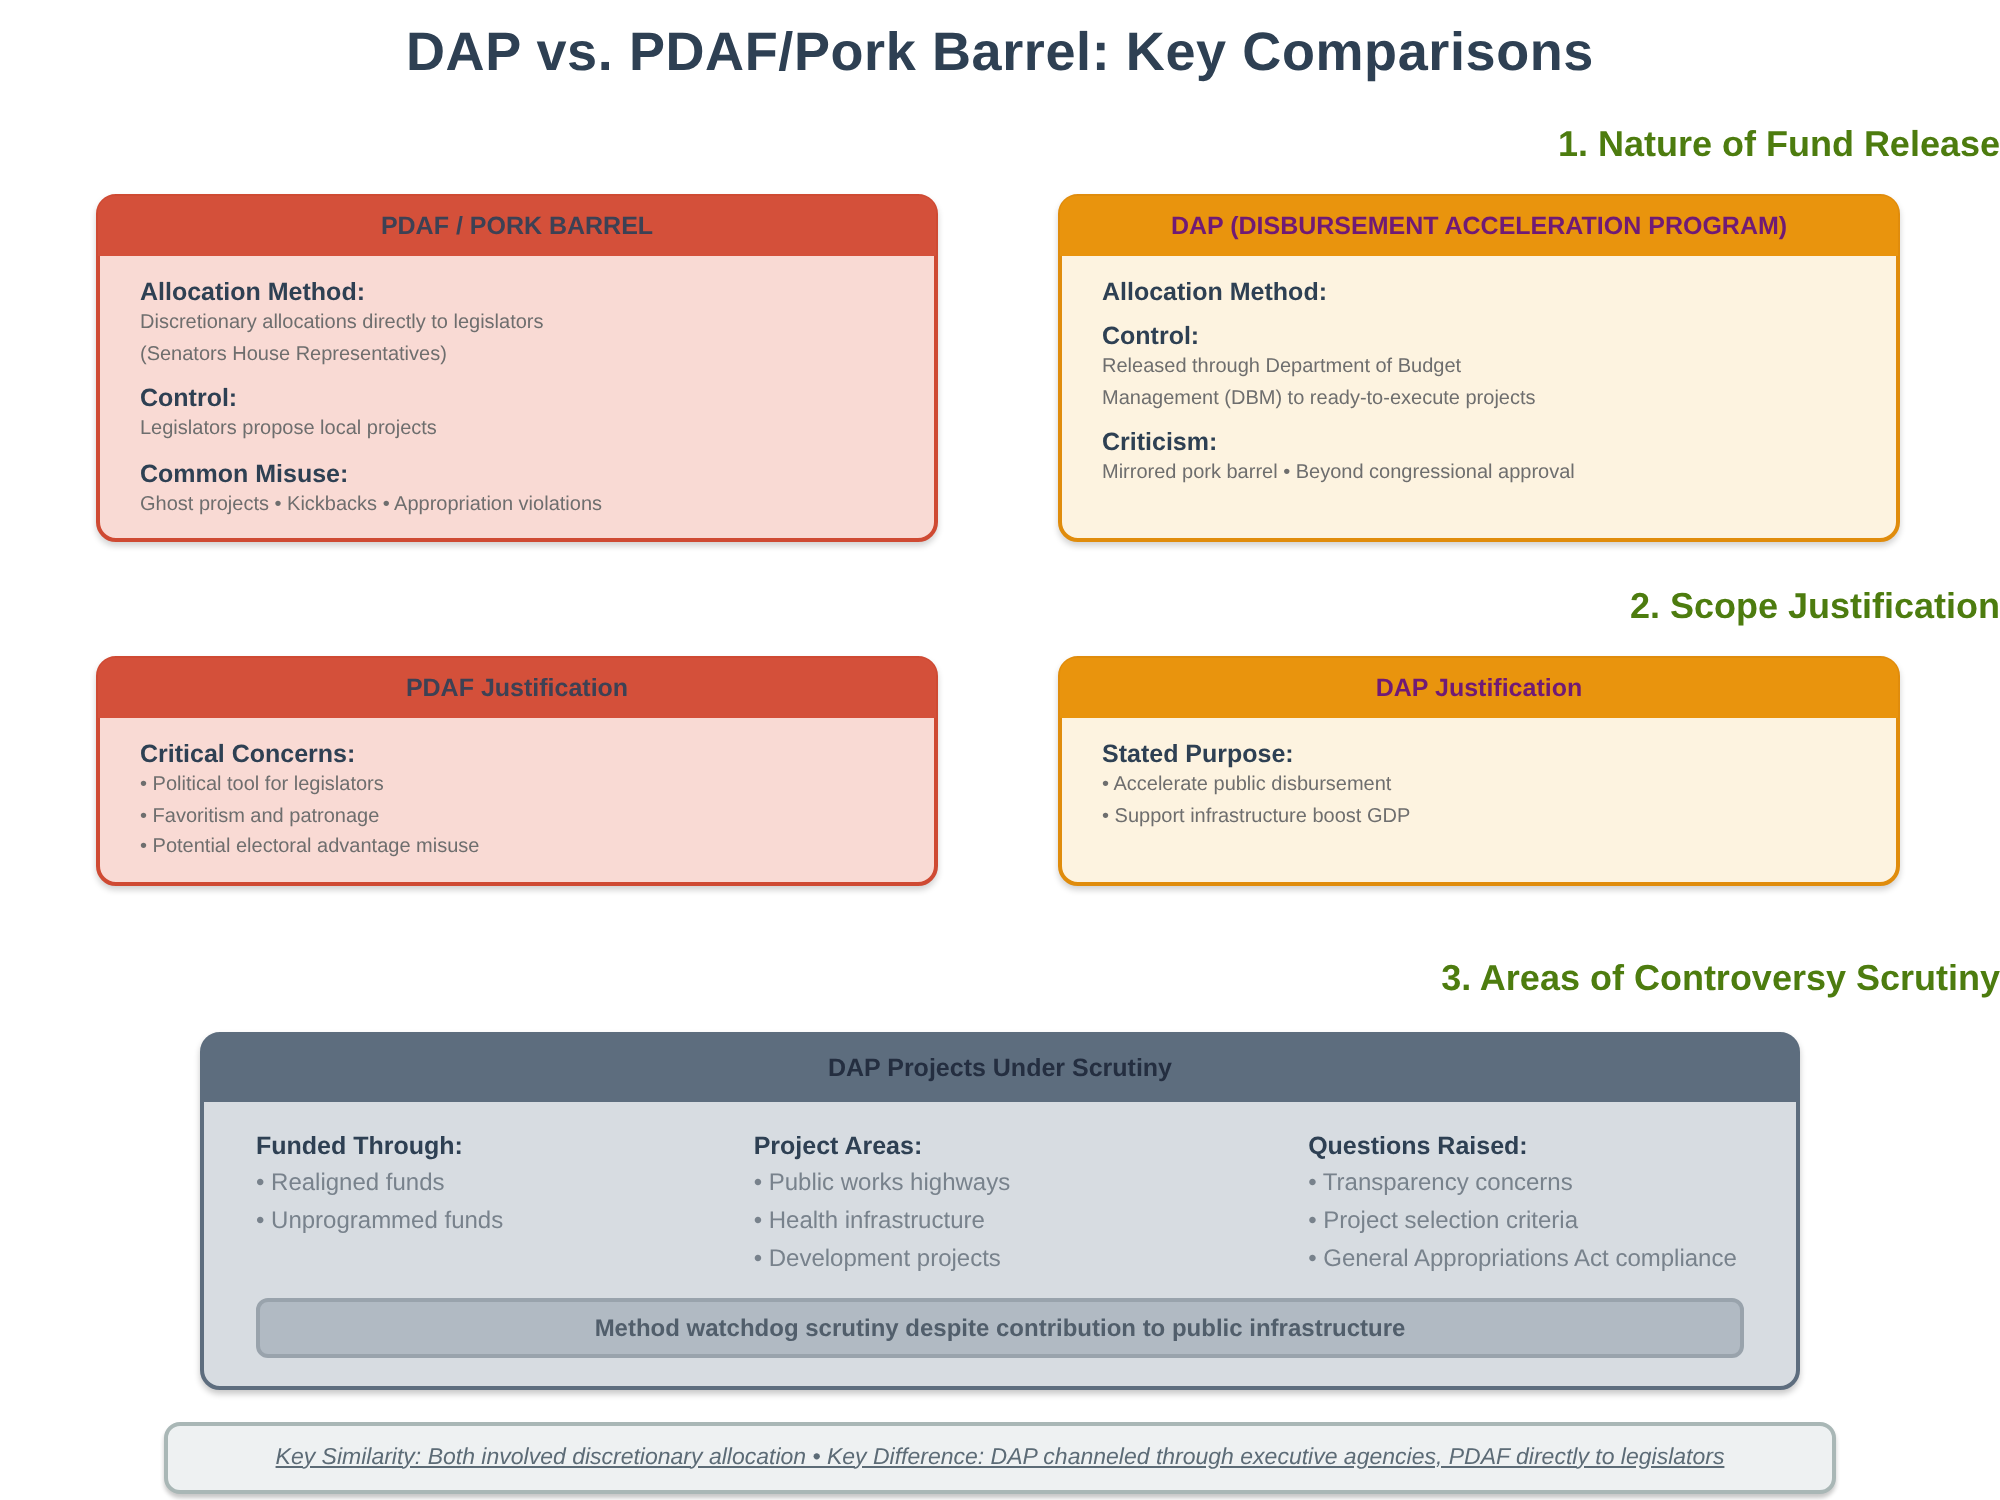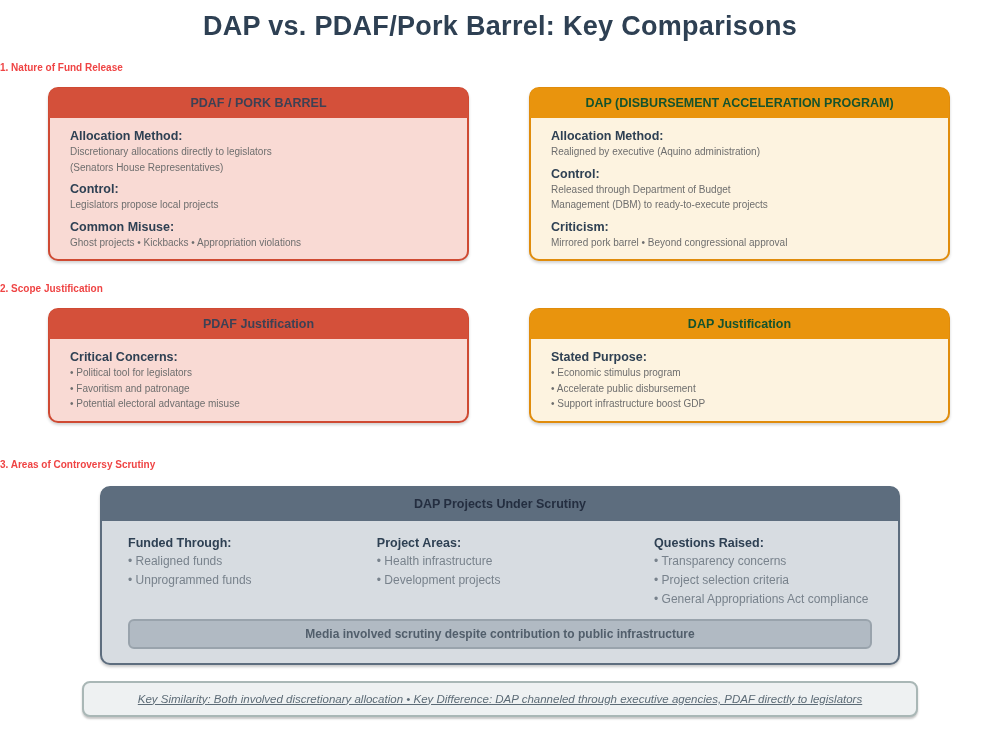--- a/index.html
+++ b/index.html
@@ -13,24 +13,24 @@
   }
   .page-title {
     padding-top: 11px;
     text-align: center;
     font-size: 27px;
     font-weight: 700;
     color: #2e4053;
     letter-spacing: 0.3px;
   }
   .section-heading {
-    text-align: left;
-    font-size: 10px;
-    font-weight: 700;
-    color: #ef4444;
+    text-align: right;
+    font-size: 18px;
+    font-weight: 700;
+    color: #4d7c0f;
   }
   .sh-1 { margin-top: 20px; }
   .sh-2 { margin-top: 22px; }
   .sh-3 { margin-top: 36px; }
 
   .cards-row {
     margin: 14px 50px 0 48px;
     display: flex;
     justify-content: space-between;
     gap: 60px;
@@ -44,21 +44,21 @@
   .card.orange { background: #fdf3e0; border: 2px solid #e08c0c; }
   .card-header {
     margin: -1px;
     padding: 8px 10px;
     border-radius: 8px 8px 0 0;
     text-align: center;
     font-weight: 700;
     font-size: 12.5px;
   }
   .red .card-header    { background: #d4503a; color: #3d4154; }
-  .orange .card-header { background: #e9940d; color: #14532d; }
+  .orange .card-header { background: #e9940d; color: #701a75; }
   .card-body { padding: 4px 20px 10px; }
   .item-label {
     margin-top: 8px;
     font-weight: 700;
     font-size: 12.5px;
     color: #2e4053;
   }
   .item-line {
     margin-top: 3px;
     font-size: 10px;
@@ -148,21 +148,20 @@
       <div class="item-label">Control:</div>
       <div class="item-line">Legislators propose local projects</div>
       <div class="item-label">Common Misuse:</div>
       <div class="item-line">Ghost projects • Kickbacks • Appropriation violations</div>
     </div>
   </div>
   <div class="card orange">
     <div class="card-header">DAP (DISBURSEMENT ACCELERATION PROGRAM)</div>
     <div class="card-body">
       <div class="item-label">Allocation Method:</div>
-      <div class="item-line">Realigned by executive (Aquino administration)</div>
       <div class="item-label">Control:</div>
       <div class="item-line">Released through Department of Budget</div>
       <div class="item-line">Management (DBM) to ready-to-execute projects</div>
       <div class="item-label">Criticism:</div>
       <div class="item-line">Mirrored pork barrel • Beyond congressional approval</div>
     </div>
   </div>
 </div>
 
 <div class="section-heading sh-2">2. Scope Justification</div>
@@ -174,45 +173,45 @@
       <div class="item-label">Critical Concerns:</div>
       <div class="item-line">• Political tool for legislators</div>
       <div class="item-line">• Favoritism and patronage</div>
       <div class="item-line">• Potential electoral advantage misuse</div>
     </div>
   </div>
   <div class="card orange">
     <div class="card-header">DAP Justification</div>
     <div class="card-body">
       <div class="item-label">Stated Purpose:</div>
-      <div class="item-line">• Economic stimulus program</div>
       <div class="item-line">• Accelerate public disbursement</div>
       <div class="item-line">• Support infrastructure boost GDP</div>
     </div>
   </div>
 </div>
 
 <div class="section-heading sh-3">3. Areas of Controversy Scrutiny</div>
 
 <div class="big-card">
   <div class="big-header">DAP Projects Under Scrutiny</div>
   <div class="big-cols">
     <div class="col-1">
       <div class="col-label">Funded Through:</div>
       <div class="col-line">• Realigned funds</div>
       <div class="col-line">• Unprogrammed funds</div>
     </div>
     <div class="col-2">
       <div class="col-label">Project Areas:</div>
+      <div class="col-line">• Public works highways</div>
       <div class="col-line">• Health infrastructure</div>
       <div class="col-line">• Development projects</div>
     </div>
     <div class="col-3">
       <div class="col-label">Questions Raised:</div>
       <div class="col-line">• Transparency concerns</div>
       <div class="col-line">• Project selection criteria</div>
       <div class="col-line">• General Appropriations Act compliance</div>
     </div>
   </div>
-  <div class="scrutiny-banner">Media involved scrutiny despite contribution to public infrastructure</div>
+  <div class="scrutiny-banner">Method watchdog scrutiny despite contribution to public infrastructure</div>
 </div>
 
 <div class="footer-note">Key Similarity: Both involved discretionary allocation • Key Difference: DAP channeled through executive agencies, PDAF directly to legislators</div>
 
 </body></html>

